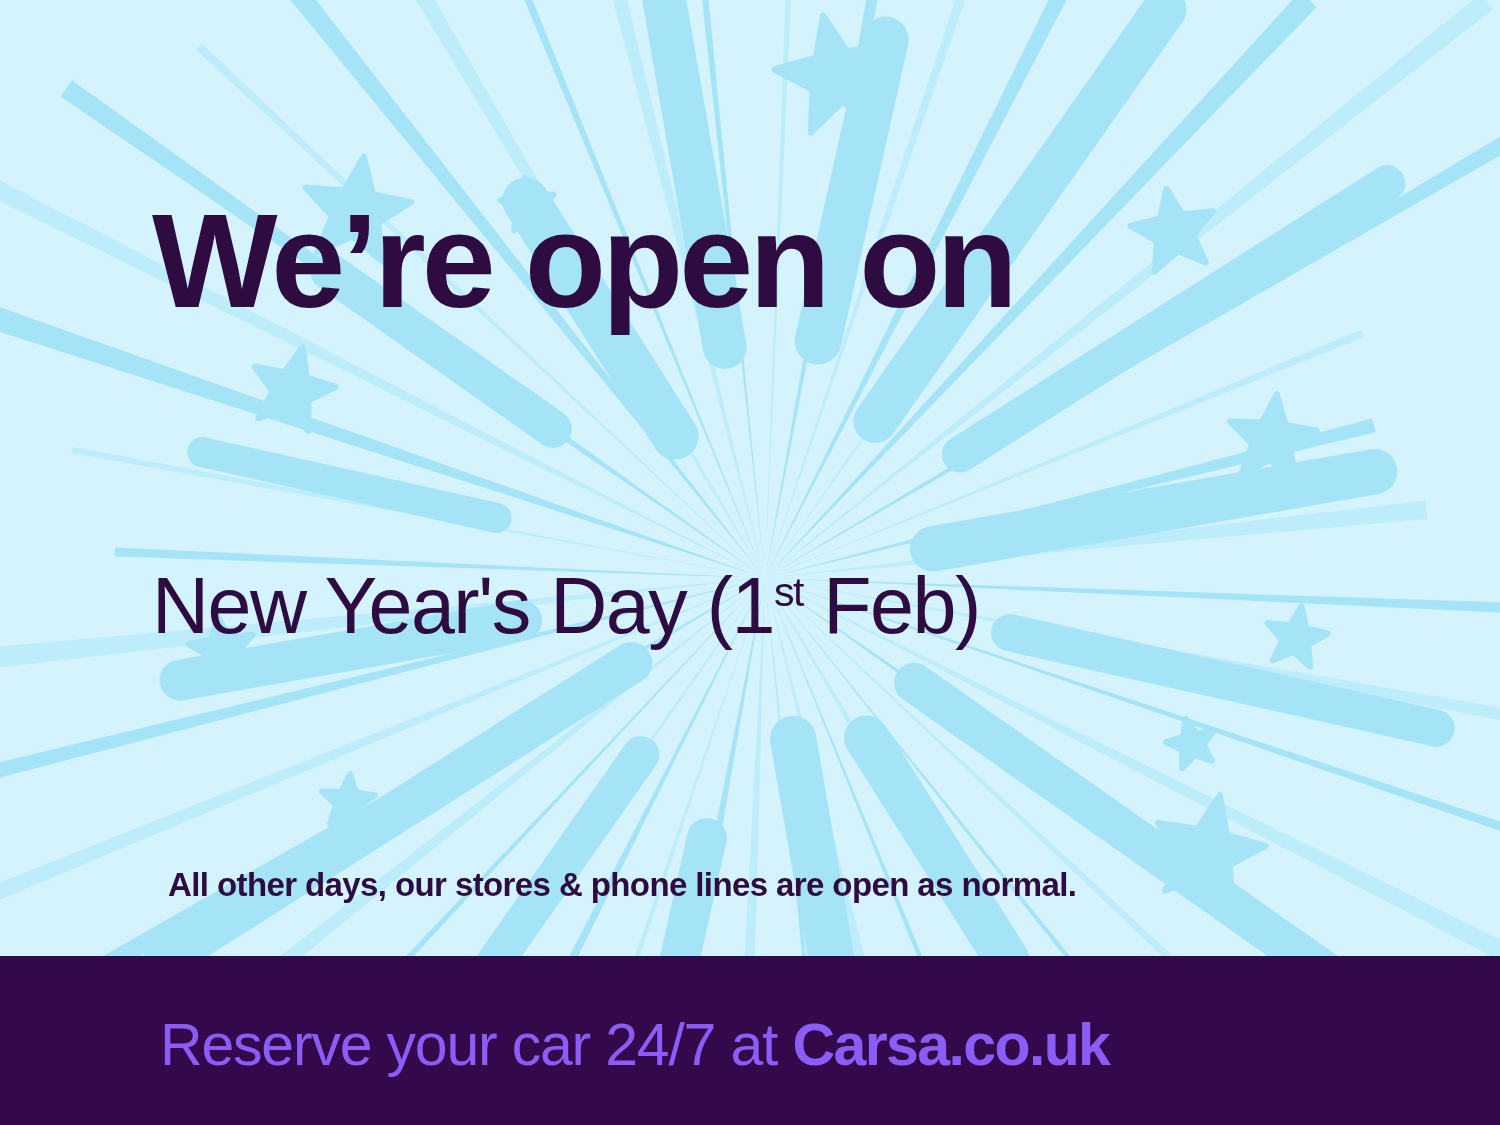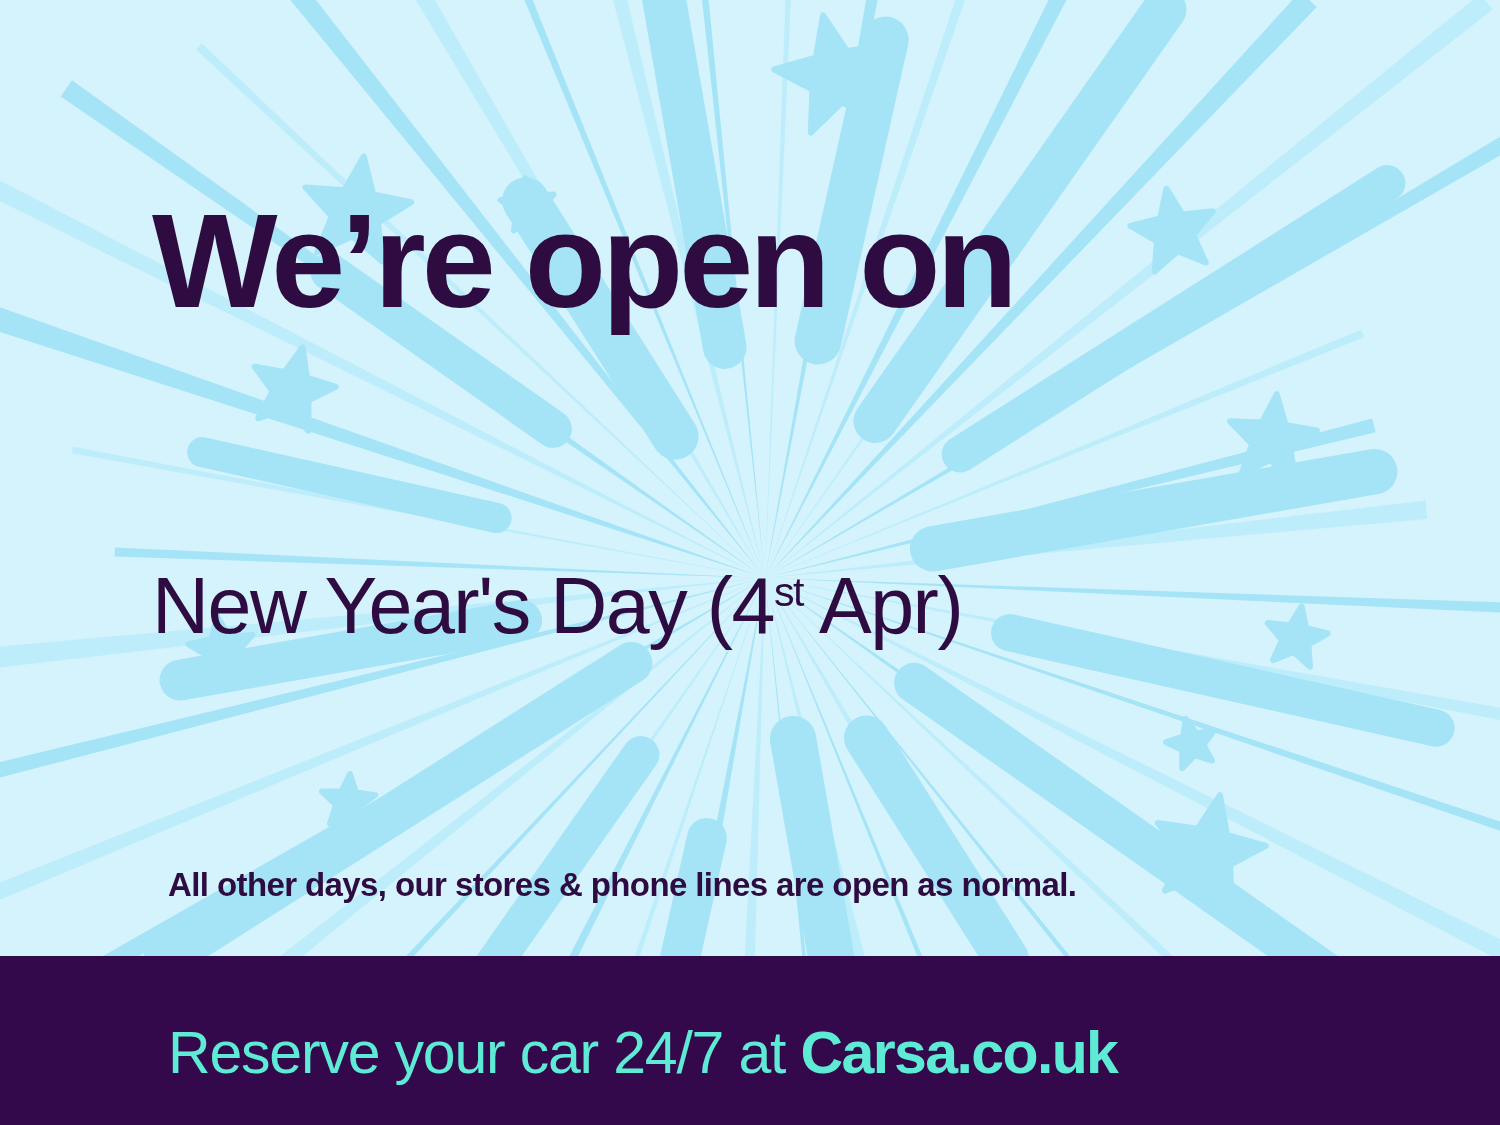--- a/index.html
+++ b/index.html
@@ -95,22 +95,22 @@
     left: 0;
     top: 956px;
     width: 1500px;
     height: 169px;
     background: #33094C;
   }
   .footer-text {
     position: absolute;
     left: 152px;
     top: 52px;
-    margin: 16px;
-    color: #5eead4;
+    margin: 8px;
+    color: #8b5cf6;
     font-family: "Liberation Sans", sans-serif;
     font-weight: normal;
     font-size: 59px;
     line-height: 1;
     letter-spacing: -1.2px;
     white-space: nowrap;
   }
   .footer-text .brand { font-weight: bold; letter-spacing: -1.6px; }
 </style>
 </head>
@@ -197,21 +197,21 @@
         <path d="M1208.0,794.0 L1223.0,831.4 L1263.2,834.1 L1232.3,859.9 L1242.1,898.9 L1208.0,877.5 L1173.9,898.9 L1183.7,859.9 L1152.8,834.1 L1193.0,831.4 Z" fill="#A5E4F7" transform="rotate(12 1208 852)" stroke-linejoin="round" stroke="#A5E4F7" stroke-width="6"></path>
       </g>
   </svg>
 
   <div id="content">
 
     <h1 class="headline">
       <span class="hl-line">We’re open on</span>
     </h1>
 
-    <p class="subtitle"><span>New Year's Day (4</span><sup>st</sup><span> Apr)</span></p>
+    <p class="subtitle"><span>New Year's Day (1</span><sup>st</sup><span> Feb)</span></p>
 
 
     <p class="note">All other days, our stores &amp; phone lines are open as normal.</p>
 
   </div>
 
   <div id="footer-bar">
     <p class="footer-text"><span>Reserve your car 24/7 at </span><span class="brand">Carsa.co.uk</span></p>
   </div>
 

